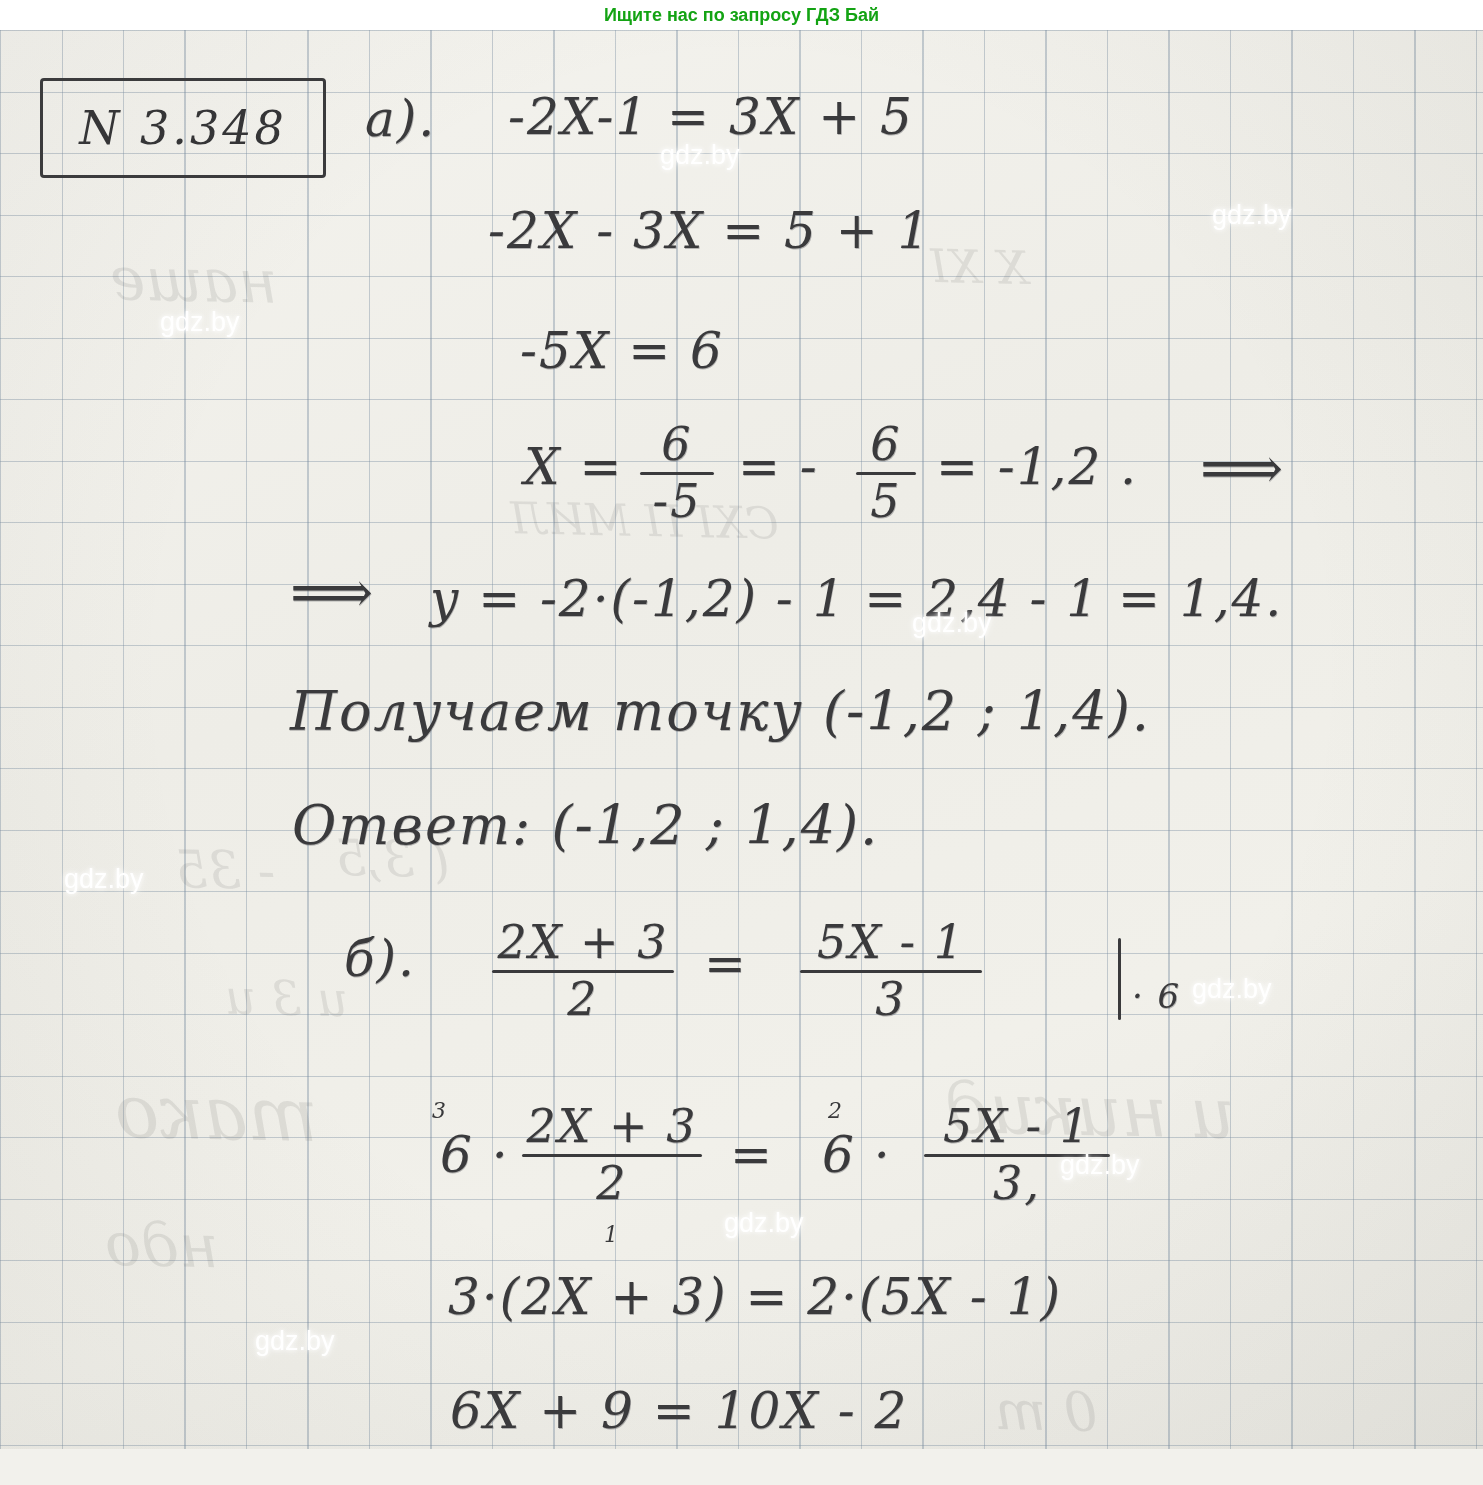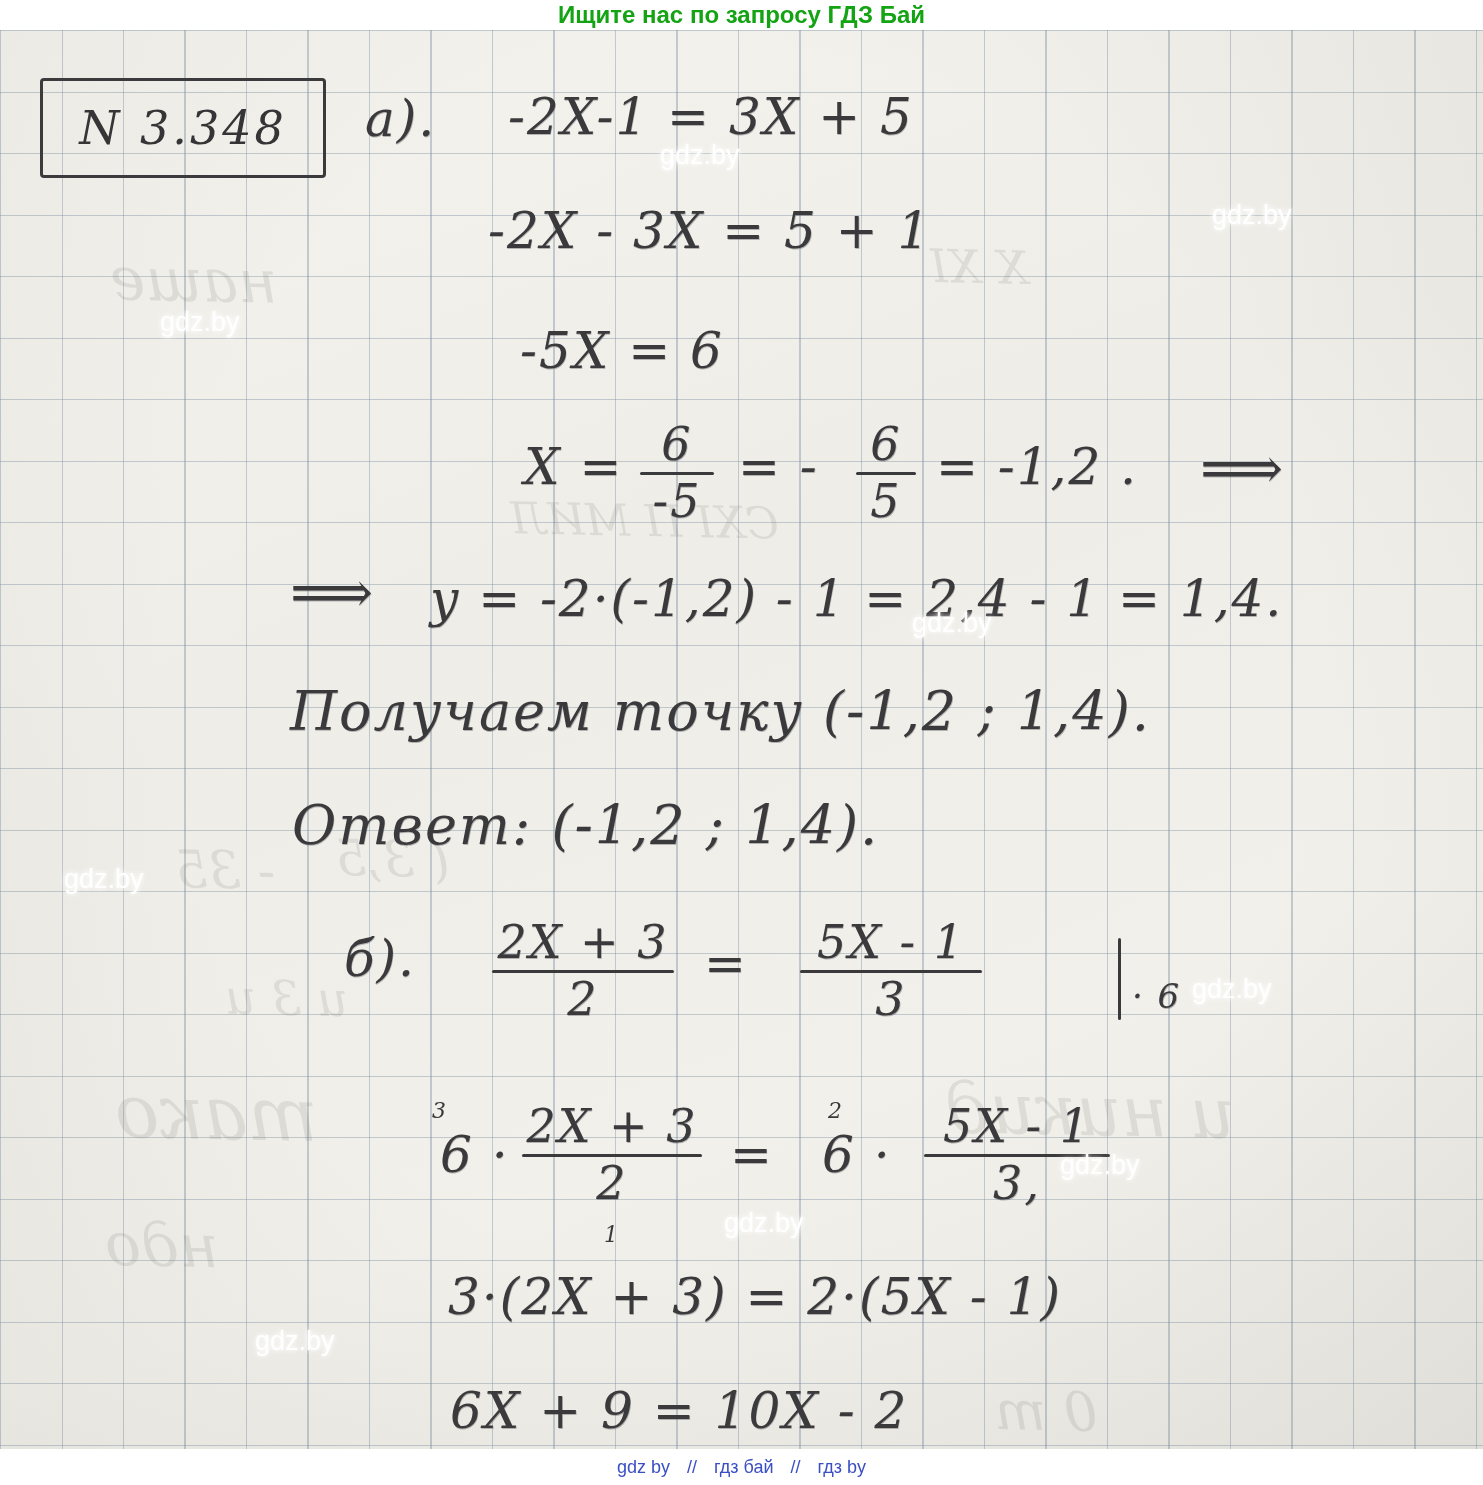--- a/index.html
+++ b/index.html
@@ -19,21 +19,21 @@
 
   
   .top-banner {
     position: absolute;
     top: 0; left: 0;
     width: 1483px;
     height: 30px;
     background: #ffffff;
     text-align: center;
     line-height: 30px;
-    font-size: 24px;
+    font-size: 18px;
     font-weight: bold;
     color: #13a313;
     z-index: 40;
   }
 
   
   .bottom-banner {
     position: absolute;
     bottom: 0; left: 0;
     width: 1483px;
@@ -257,21 +257,14 @@
   <div class="wm" style="left:660px; top:140px;">gdz.by</div>
   <div class="wm" style="left:1212px; top:200px;">gdz.by</div>
   <div class="wm" style="left:160px; top:307px;">gdz.by</div>
   <div class="wm" style="left:912px; top:608px;">gdz.by</div>
   <div class="wm" style="left:64px; top:864px;">gdz.by</div>
   <div class="wm" style="left:1192px; top:974px;">gdz.by</div>
   <div class="wm" style="left:1060px; top:1150px;">gdz.by</div>
   <div class="wm" style="left:724px; top:1208px;">gdz.by</div>
   <div class="wm" style="left:255px; top:1326px;">gdz.by</div>
 
-  <div class="bottom-banner">
-    <span>gdz by</span>
-    <span>//</span>
-    <span>гдз бай</span>
-    <span>//</span>
-    <span>гдз by</span>
-  </div>
 
 </div>
 
 </body></html>

